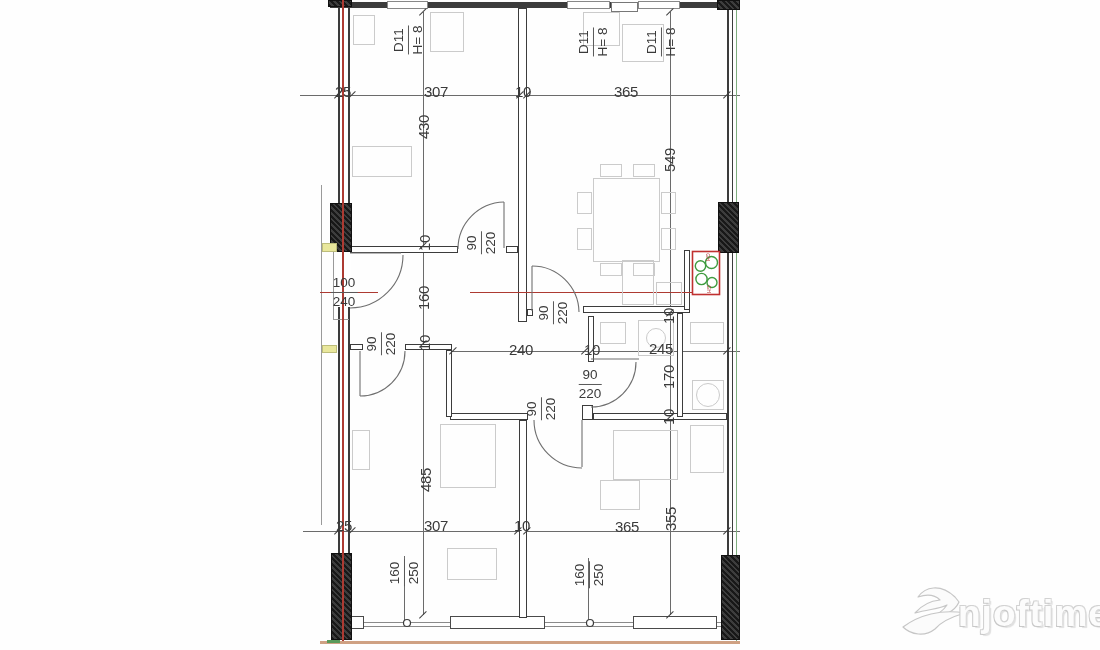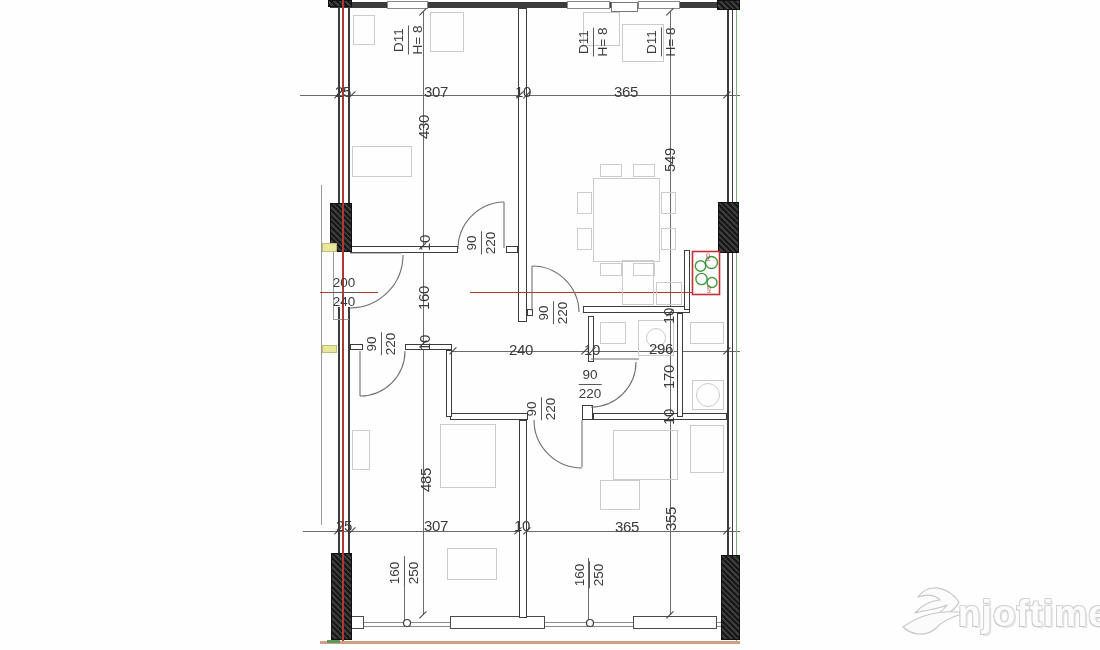--- a/index.html
+++ b/index.html
@@ -200,21 +200,21 @@
       <div class="dim r90" style="left: 423px; top: 298px;">160</div>
       <div class="dim r90" style="left: 424px; top: 343px;">10</div>
       <div class="dim r90" style="left: 425px; top: 480px;">485</div>
       <div class="dim r90" style="left: 669px; top: 160px;">549</div>
       <div class="dim r90" style="left: 668px; top: 316px;">10</div>
       <div class="dim r90" style="left: 668px; top: 377px;">170</div>
       <div class="dim r90" style="left: 668px; top: 417px;">10</div>
       <div class="dim r90" style="left: 670px; top: 519px;">355</div>
       <div class="dim" style="left: 521px; top: 349px;">240</div>
       <div class="dim" style="left: 592px; top: 349px;">10</div>
-      <div class="dim" style="left: 661px; top: 348px;">296</div>
+      <div class="dim" style="left: 661px; top: 348px;">245</div>
       <div class="dim" style="left: 344px; top: 525px;">25</div>
       <div class="dim" style="left: 436px; top: 525px;">307</div>
       <div class="dim" style="left: 522px; top: 525px;">10</div>
       <div class="dim" style="left: 627px; top: 526px;">365</div>
       <div class="frac r90" style="left: 481px; top: 243px;">
         <span class="top">90</span>
         <span class="bot">220</span>
       </div>
       <div class="frac r90" style="left: 553px; top: 313px;">
         <span class="top">90</span>
@@ -226,21 +226,21 @@
       </div>
       <div class="frac r90" style="left: 541px; top: 409px;">
         <span class="top">90</span>
         <span class="bot">220</span>
       </div>
       <div class="frac" style="left: 590px; top: 384px;">
         <span class="top">90</span>
         <span class="bot">220</span>
       </div>
       <div class="frac" style="left: 344px; top: 292px;">
-        <span class="top">200</span>
+        <span class="top">100</span>
         <span class="bot">240</span>
       </div>
       <div class="frac r90" style="left: 404px; top: 573px;">
         <span class="top">160</span>
         <span class="bot">250</span>
       </div>
       <div class="frac r90" style="left: 589px; top: 575px;">
         <span class="top">160</span>
         <span class="bot">250</span>
       </div>

